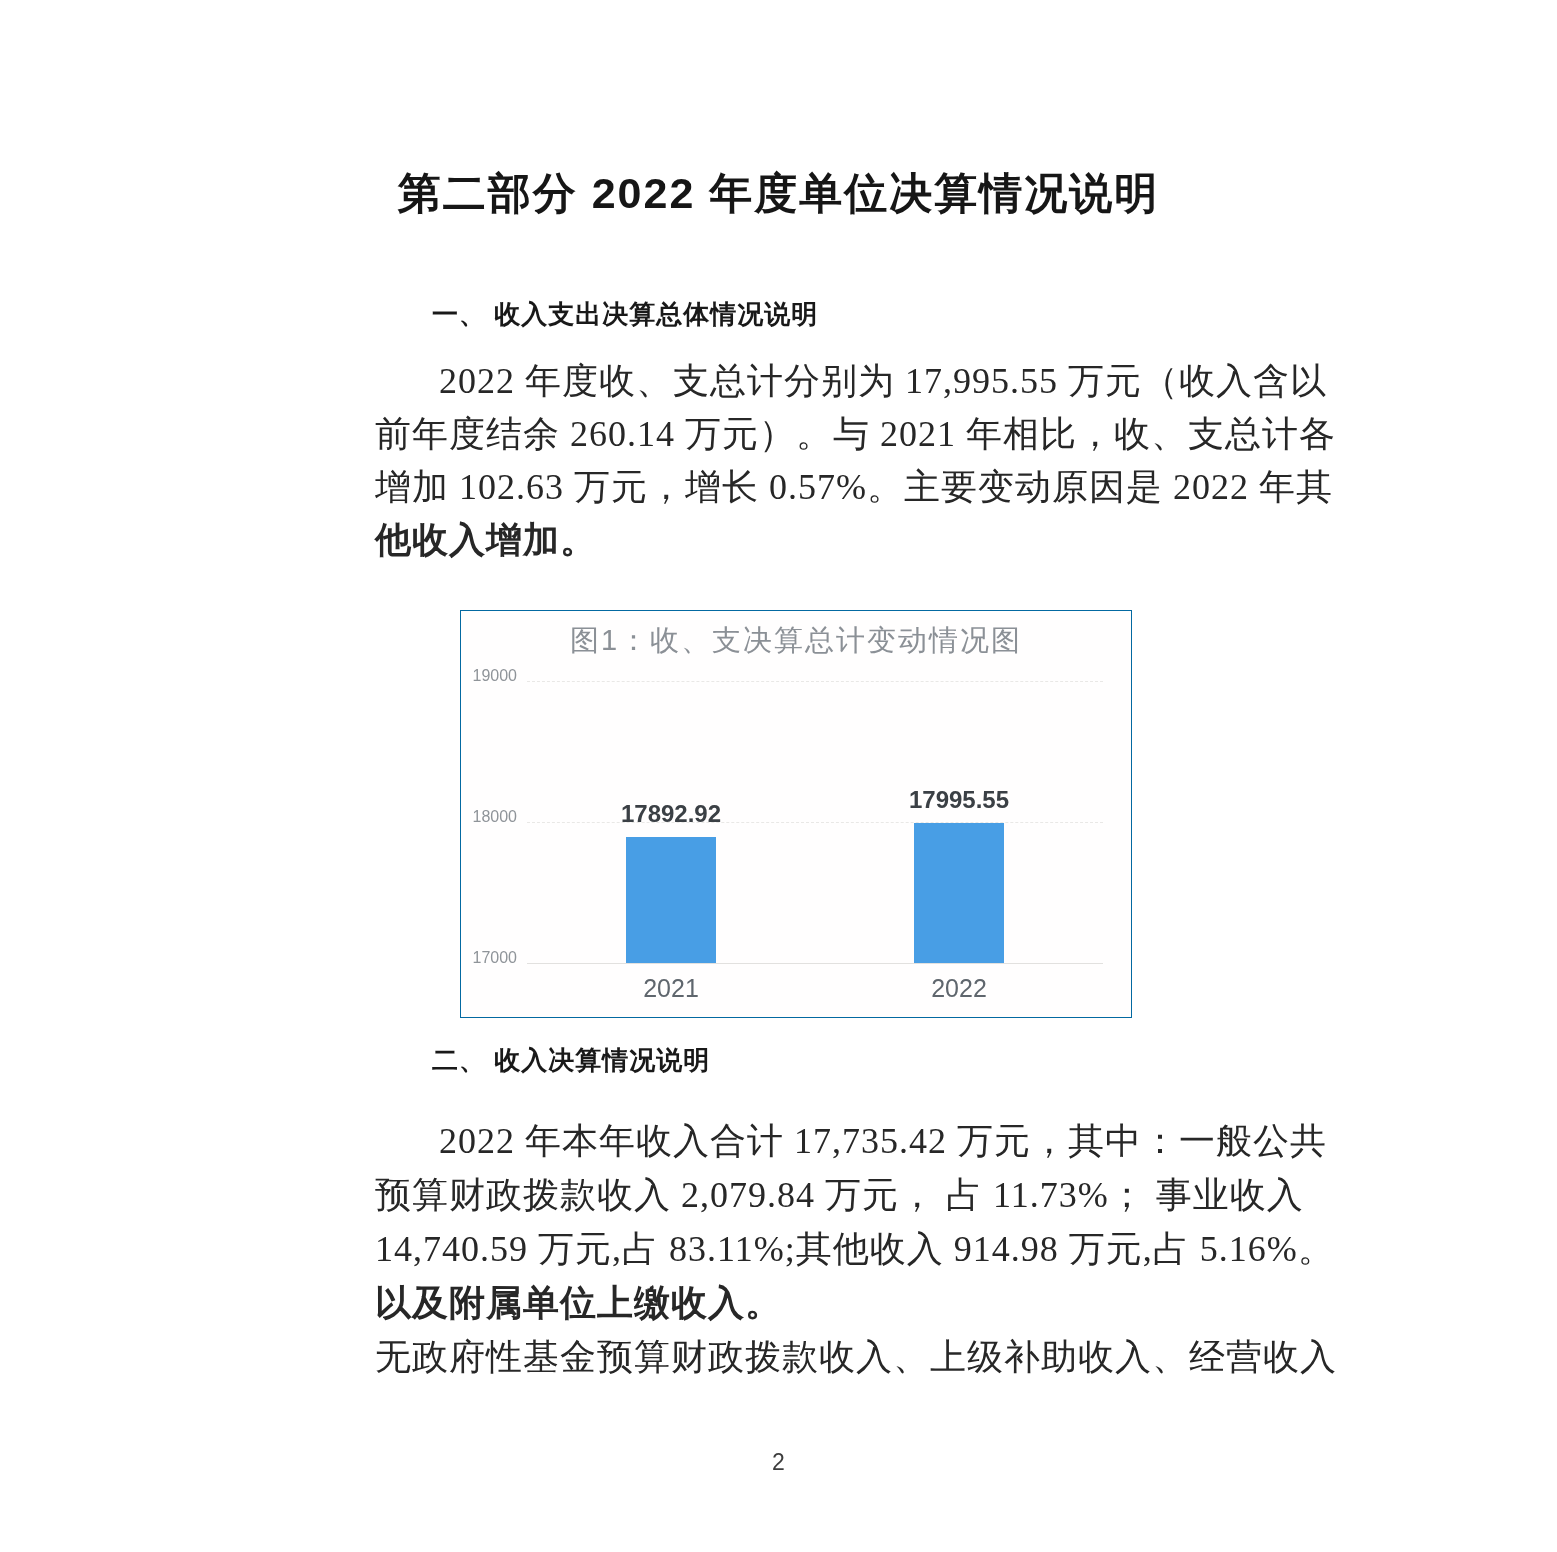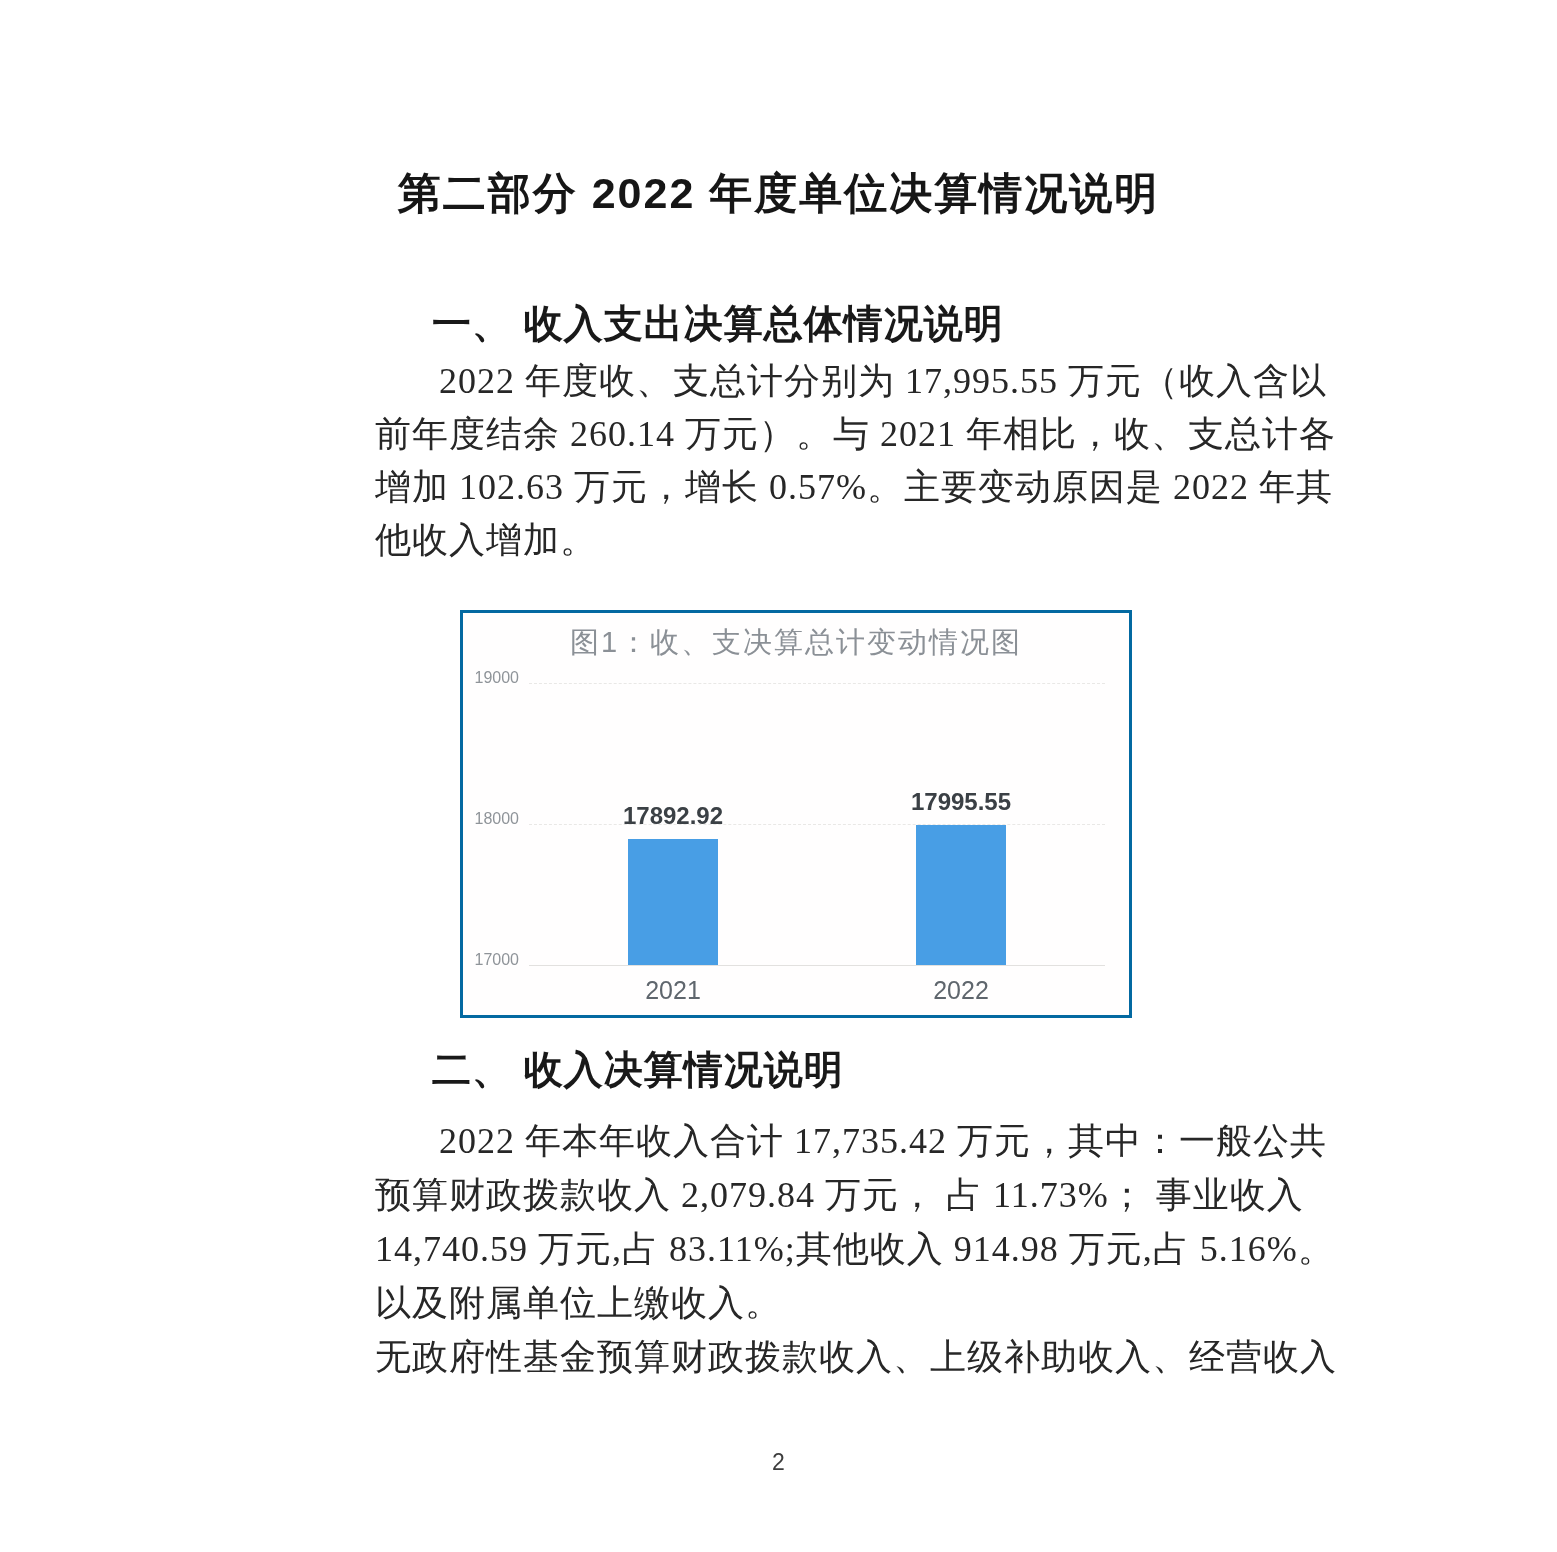--- a/index.html
+++ b/index.html
@@ -24,21 +24,21 @@
     font-size: 43px;
     letter-spacing: 2px;
     color: #161616;
     margin: 0;
   }
   .sec-heading {
     position: absolute;
     left: 432px;
     font-family: "Liberation Sans", "DejaVu Sans", sans-serif;
     font-weight: 700;
-    font-size: 39px;
+    font-size: 26px;
     color: #191919;
     margin: 0;
     letter-spacing: 1px;
   }
   #sec1-heading { top: 256px; }
   #sec2-heading { top: 1002px; }
   .para {
     position: absolute;
     left: 375px; width: 808px;
     font-size: 36px;
@@ -49,28 +49,28 @@
   #para2 { top: 1073px; }
   #para1 .line { line-height: 53px; height: 53px; }
   #para2 .line { line-height: 54px; height: 54px; }
   .line {
     text-align: justify;
     text-align-last: justify;
     white-space: nowrap;
     overflow: visible;
   }
   .line.first { text-indent: 64px; }
-  .line.last  { text-align-last: left; white-space: normal; }
+  .line.last  { text-align-last: left; white-space: normal; font-weight: bold; }
   
   .chart-figure {
     position: absolute;
     left: 420px; top: 553px;
     width: 672px; height: 408px;
     background: #fffefe;
-    border: 3px solid #0369a1;
+    border: 1px solid #0369a1;
     box-sizing: border-box;
     font-family: "Liberation Sans", "DejaVu Sans", sans-serif;
   }
   .chart-title {
     position: absolute;
     left: 0; top: 10px; width: 100%;
     text-align: center;
     font-size: 29px;
     color: #8b9096;
     letter-spacing: 2px;

